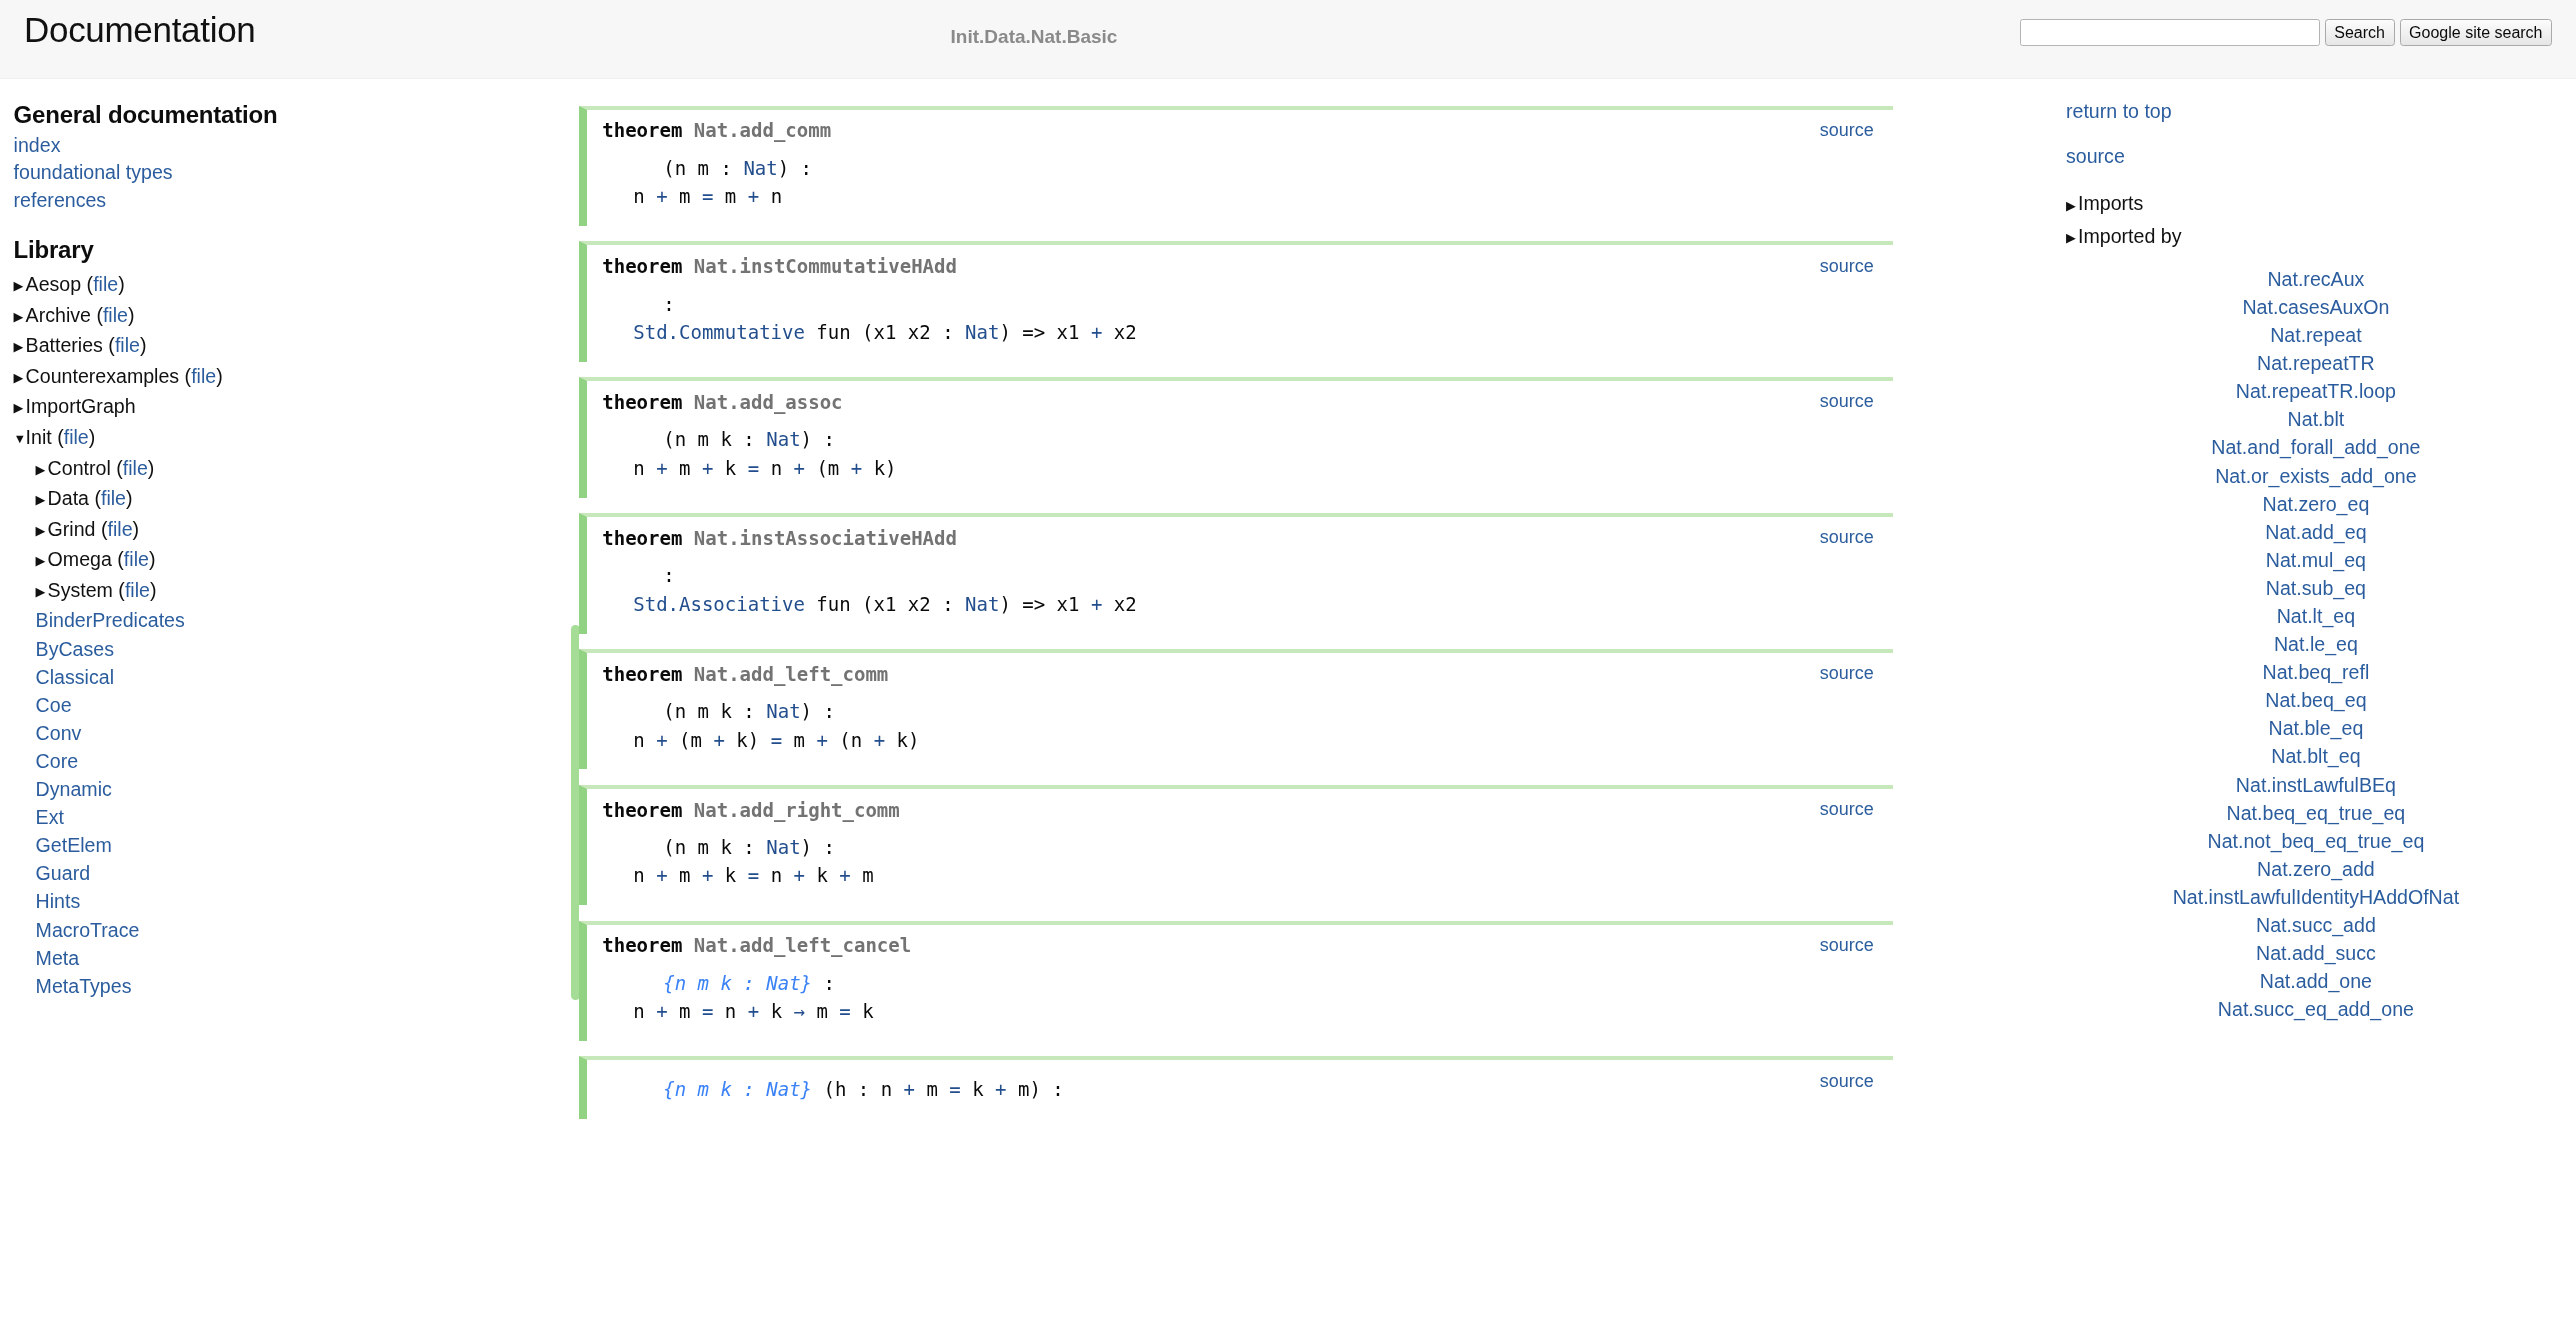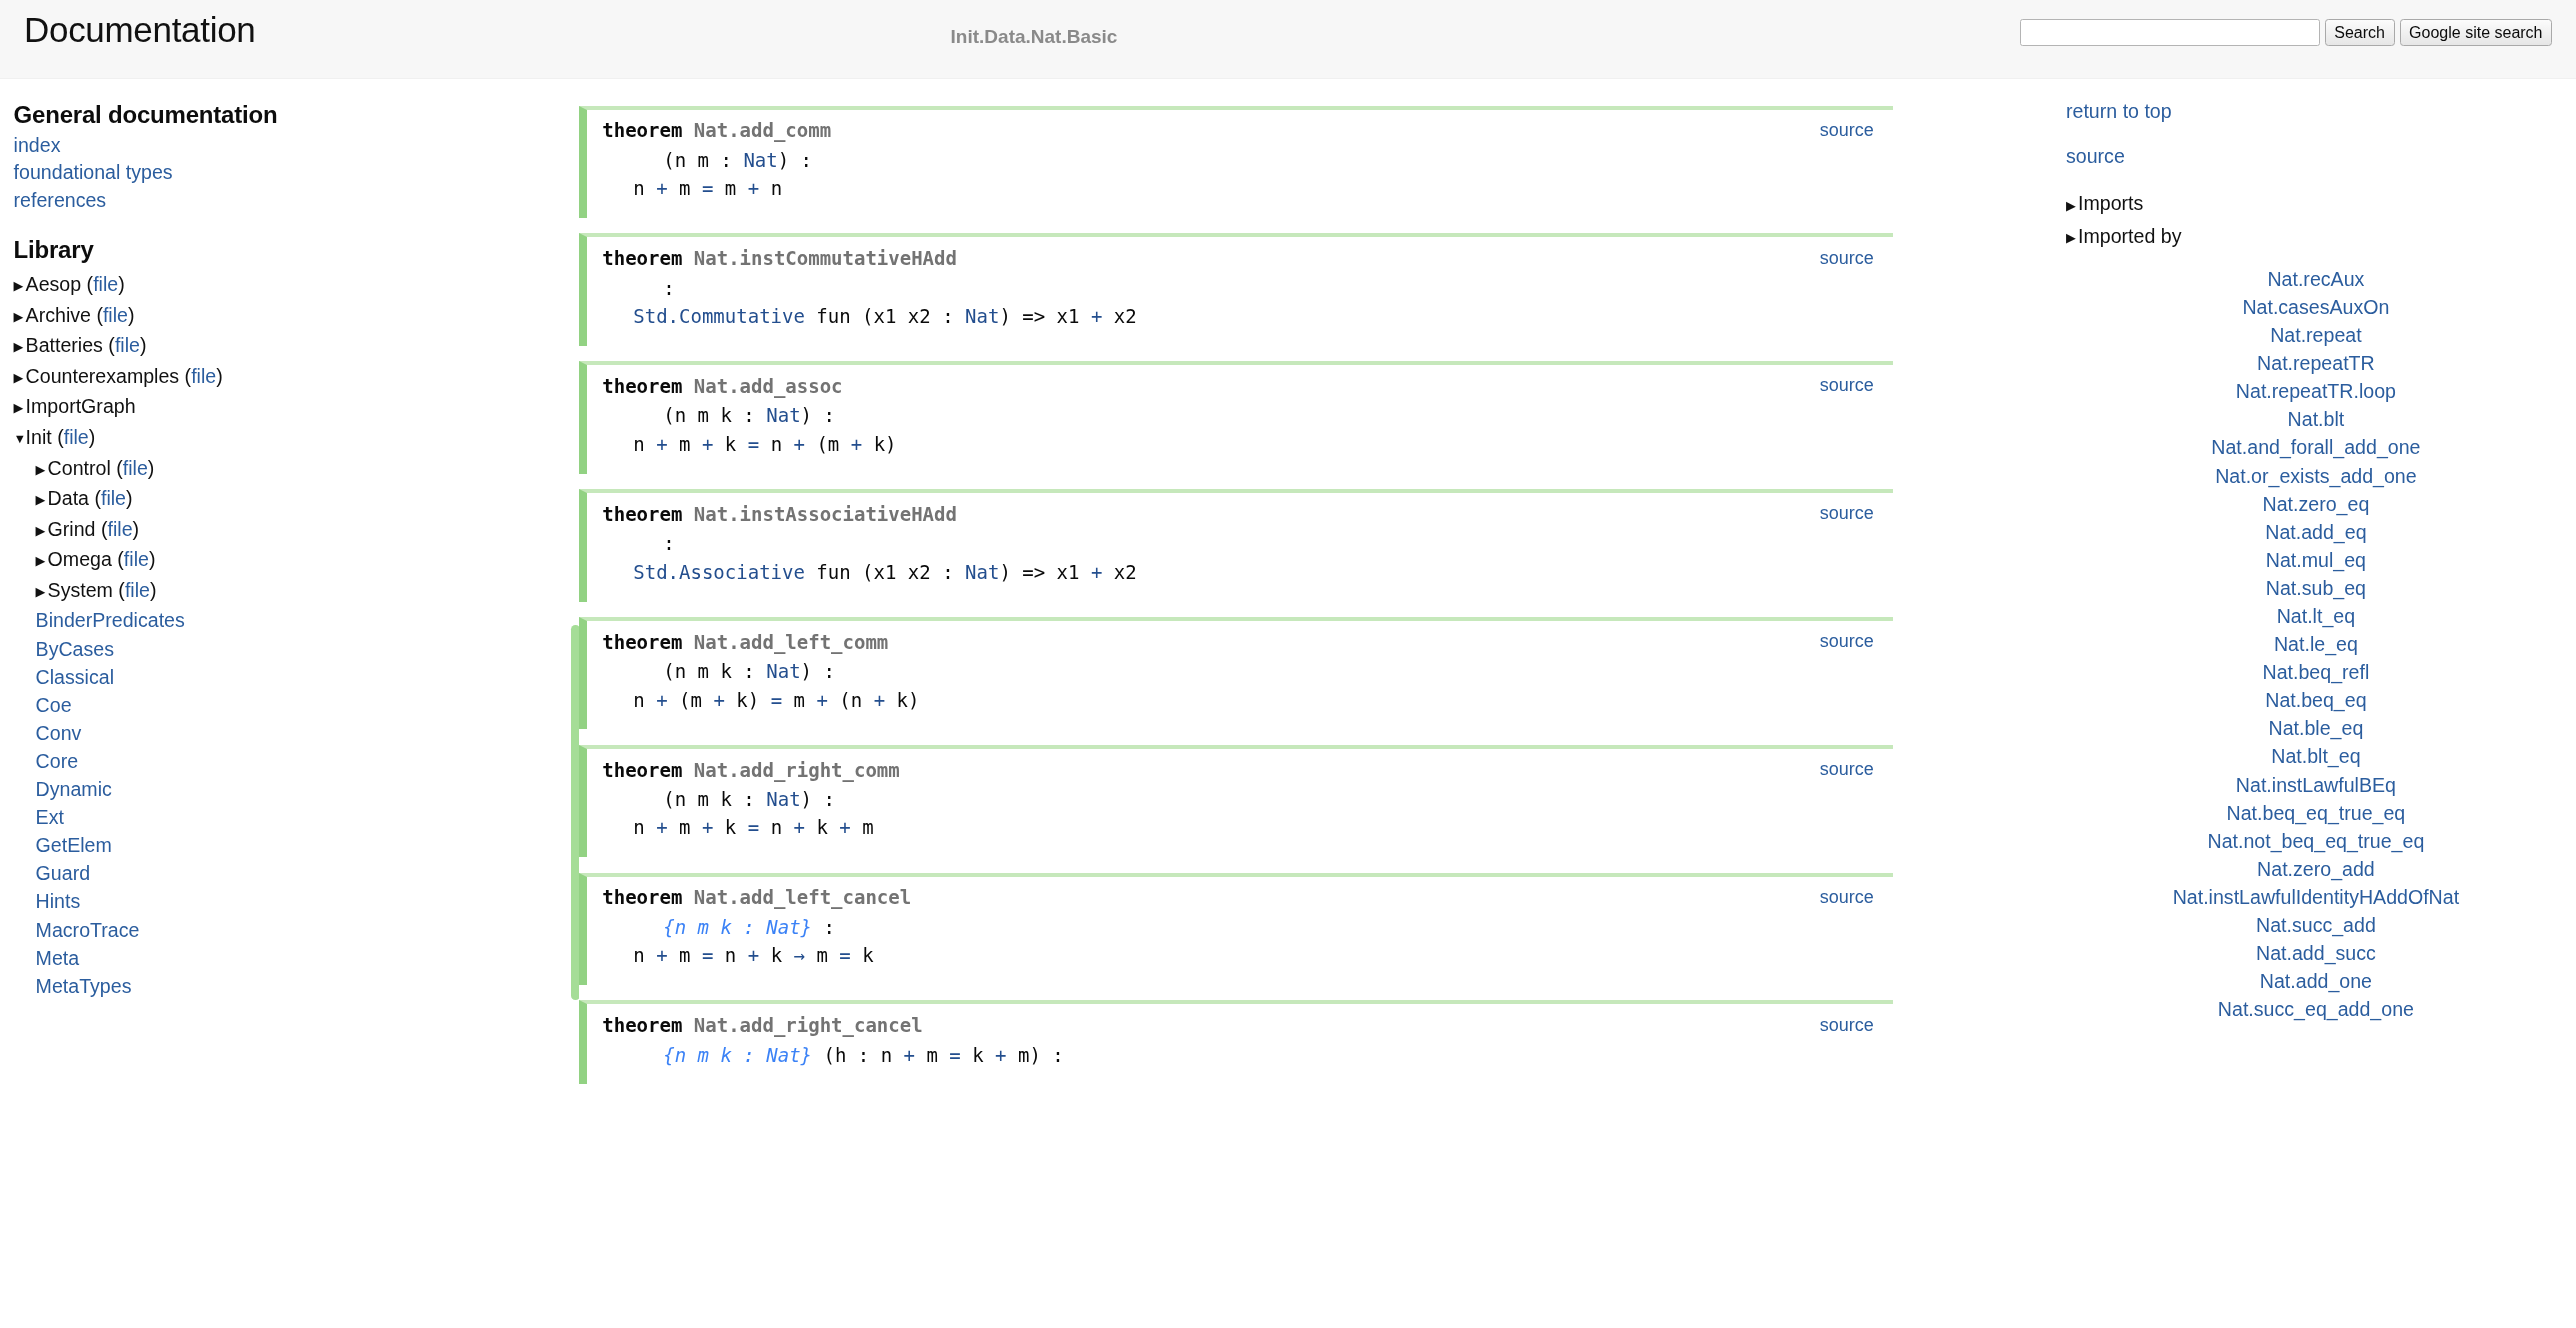--- a/index.html
+++ b/index.html
@@ -105,21 +105,21 @@
   .source-link {
     position: absolute; right: 19px; top: 10.2px;
     font-size: 18px; color: #2b5d9e; text-decoration: none;
     cursor: pointer;
   }
   .sig {
     font-family: "DejaVu Sans Mono", monospace;
     font-size: 19px; color: #0a0a0a; line-height: 1.5;
     white-space: pre; margin: 0;
   }
-  .sig-binders { padding-left: 61px; }
+  .sig-binders { padding-left: 61px; margin-top: 8px; }
   .sig-body { padding-left: 31px; }
   .tp { color: #234e8e; }
   .op { color: #234e8e; }
   .implicit { color: #3b82f6; font-style: italic; }
 
   
   #right-nav {
     position: absolute; left: 2066px; top: 80px;
     width: 510px; height: 1249px;
     overflow: hidden; background: #ffffff;
@@ -258,21 +258,20 @@
       <div class="decl">
         <div class="decl-inner">
           <div class="decl-head"><span class="kw">theorem</span> <a class="decl-name">Nat.add_left_cancel</a></div>
           <a class="source-link">source</a>
           <div class="sig sig-binders"><span class="implicit">{n m k : </span><span class="implicit">Nat</span><span class="implicit">}</span><span> :</span></div>
           <div class="sig sig-body"><span>n </span><span class="op">+</span><span> m </span><span class="op">=</span><span> n </span><span class="op">+</span><span> k </span><span class="op">→</span><span> m </span><span class="op">=</span><span> k</span></div>
         </div>
       </div>
       <div class="decl">
         <div class="decl-inner">
-          <div class="decl-head"><span class="kw">theorem</span> <a class="decl-name">Nat.add_right_cancel</a></div>
           <a class="source-link">source</a>
           <div class="sig sig-binders"><span class="implicit">{n m k : </span><span class="implicit">Nat</span><span class="implicit">}</span><span> (h : n </span><span class="op">+</span><span> m </span><span class="op">=</span><span> k </span><span class="op">+</span><span> m) :</span></div>
         </div>
       </div>
     </div>
 </div>
 
 <div id="right-nav">
   <a class="rn-link" id="rn-top">return to top</a>
   <a class="rn-link" id="rn-source">source</a>

